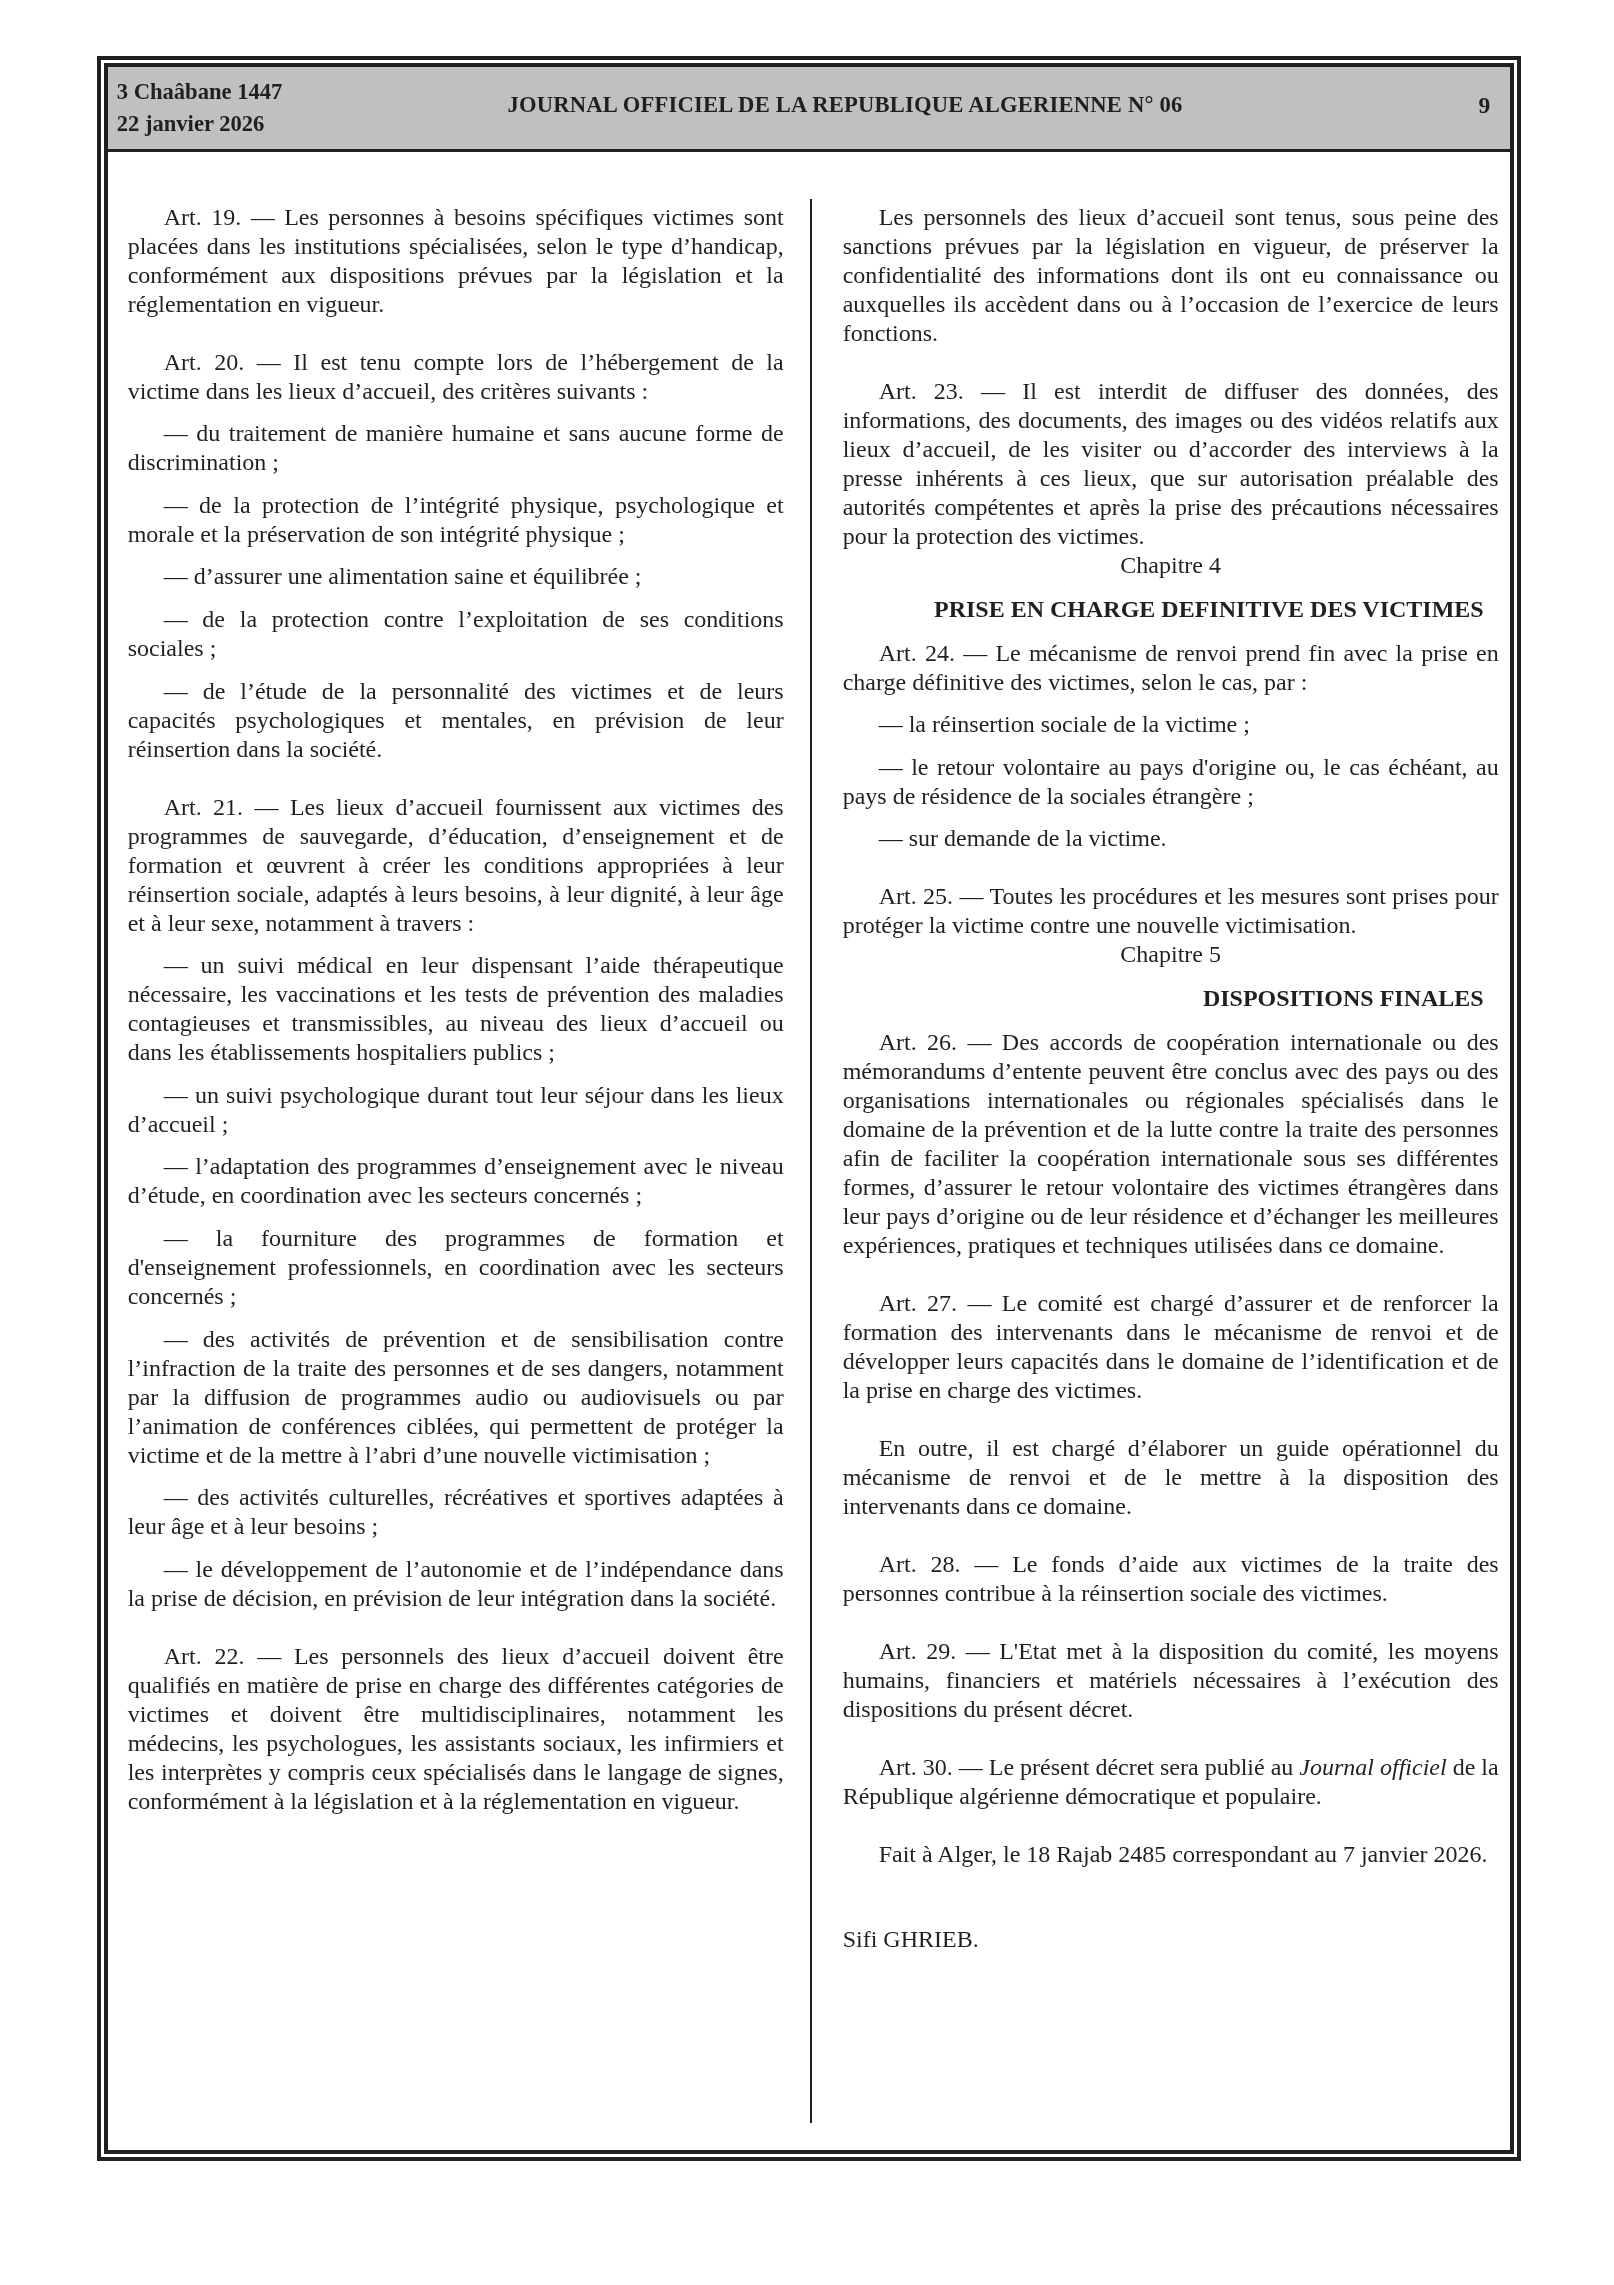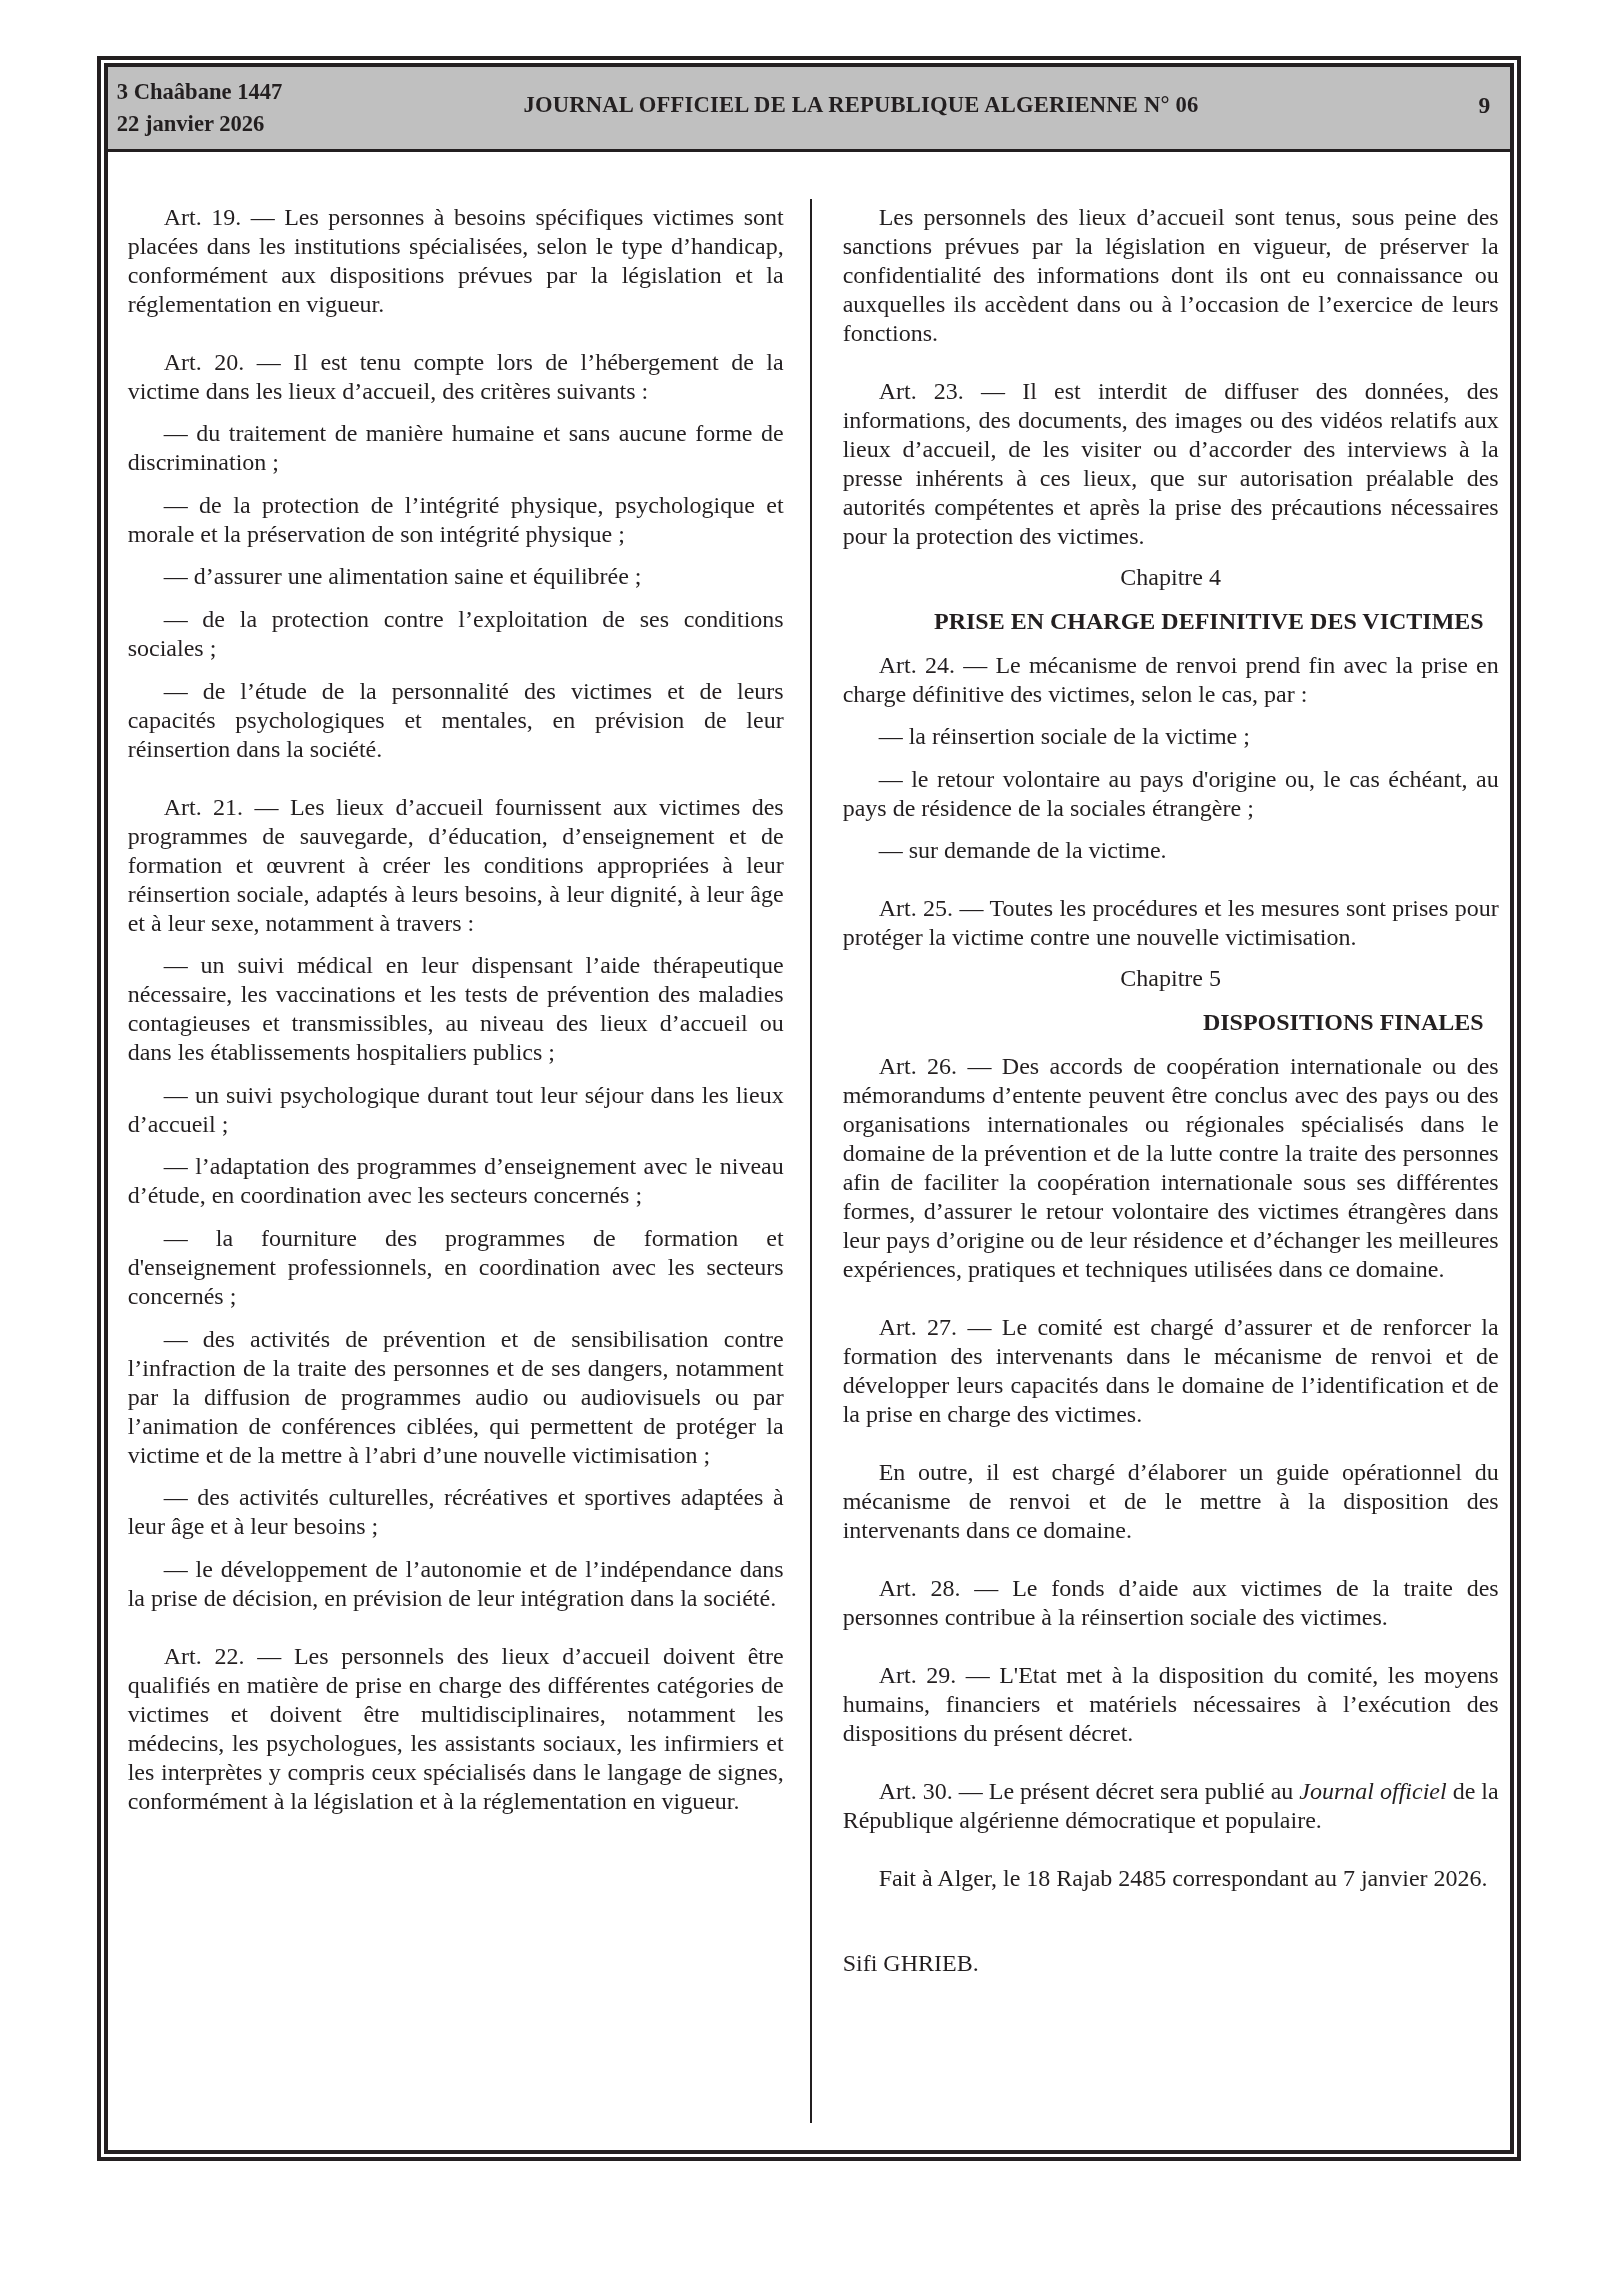--- a/index.html
+++ b/index.html
@@ -6,30 +6,30 @@
   body { width: 1615px; height: 2285px; position: relative; overflow: hidden;
          font-family: "Liberation Serif", "DejaVu Serif", serif; color: #231f20; }
   .frame-outer { position: absolute; left: 97px; top: 56px; width: 1416px; height: 2097px;
                  border: 4.5px solid #231f20; }
   .frame-inner { position: absolute; left: 2.7px; top: 2.7px; right: 2.7px; bottom: 2.7px;
                  border: 4.5px solid #231f20; }
   .header { position: absolute; left: 0; top: 0; right: 0; height: 82px;
             background: #c0c0c0; border-bottom: 3.6px solid #231f20; }
   .hdr-date { position: absolute; left: 9px; top: 9px; font-weight: bold; font-size: 22.6px; line-height: 32px; }
   .hdr-title { position: absolute; left: 0; right: 0; top: 25px; text-align: center; font-weight: bold; font-size: 22.6px; letter-spacing: 0.2px; }
-  .hdr-title span { position: relative; left: 52px; }
+  .hdr-title span { position: relative; left: 36px; }
   .hdr-page { position: absolute; right: 20px; top: 25px; font-weight: bold; font-size: 23.5px; }
   .divider { position: absolute; left: 702px; top: 132px; width: 2.7px; height: 1924px; background: #231f20; }
   .col { position: absolute; top: 136px; font-size: 24px; line-height: 29px; text-align: justify; }
   .col-left { left: 20px; width: 656px; }
   .col-right { left: 735px; width: 656px; }
   .p { margin: 0; text-indent: 36px; }
   .gap-s { margin-top: 13.6px; }
   .gap-l { margin-top: 29px; }
-  .chap { text-align: center; text-indent: 0; margin: 12px; }
+  .chap { text-align: center; text-indent: 0; margin: 0; }
   .chap-title { text-align: right; text-indent: 0; margin: 15px; font-weight: bold; }
   .sig { text-align: left; text-indent: 0; margin: 56px 18px 0 0; }
   i { font-style: italic; }
 </style>
 </head>
 <body>
 
 <div class="frame-outer">
   <div class="frame-inner">
 

